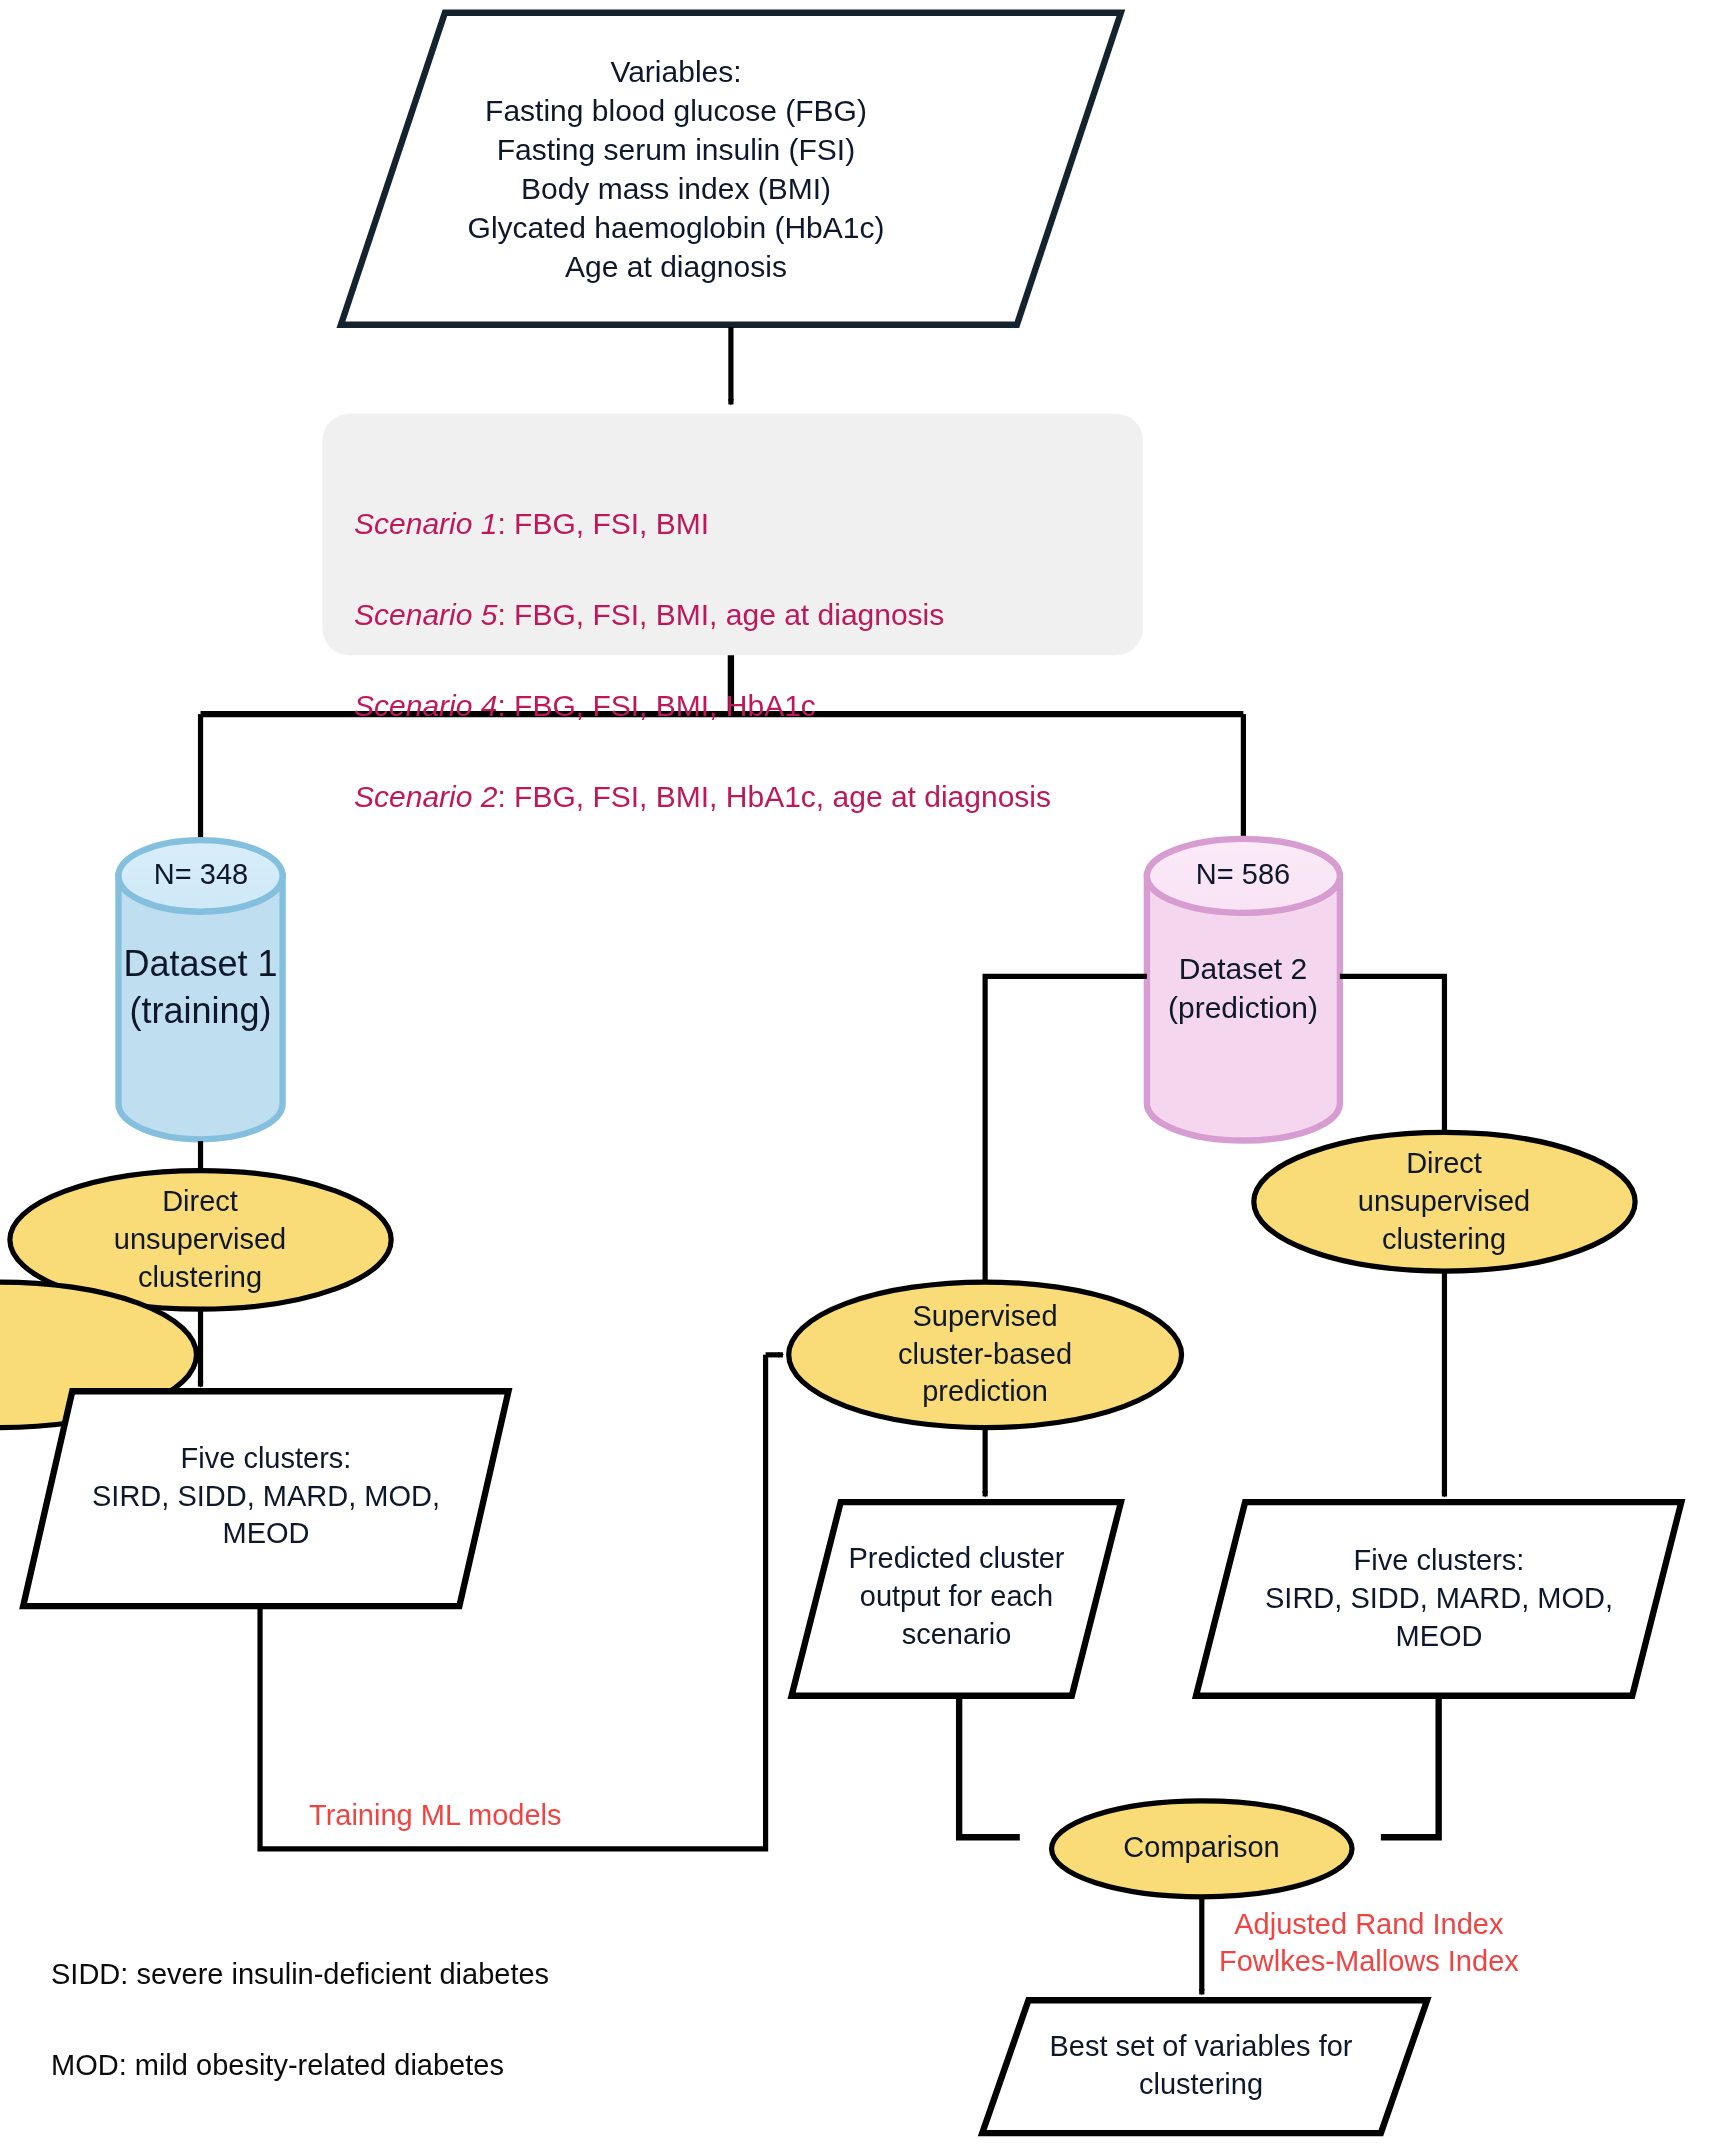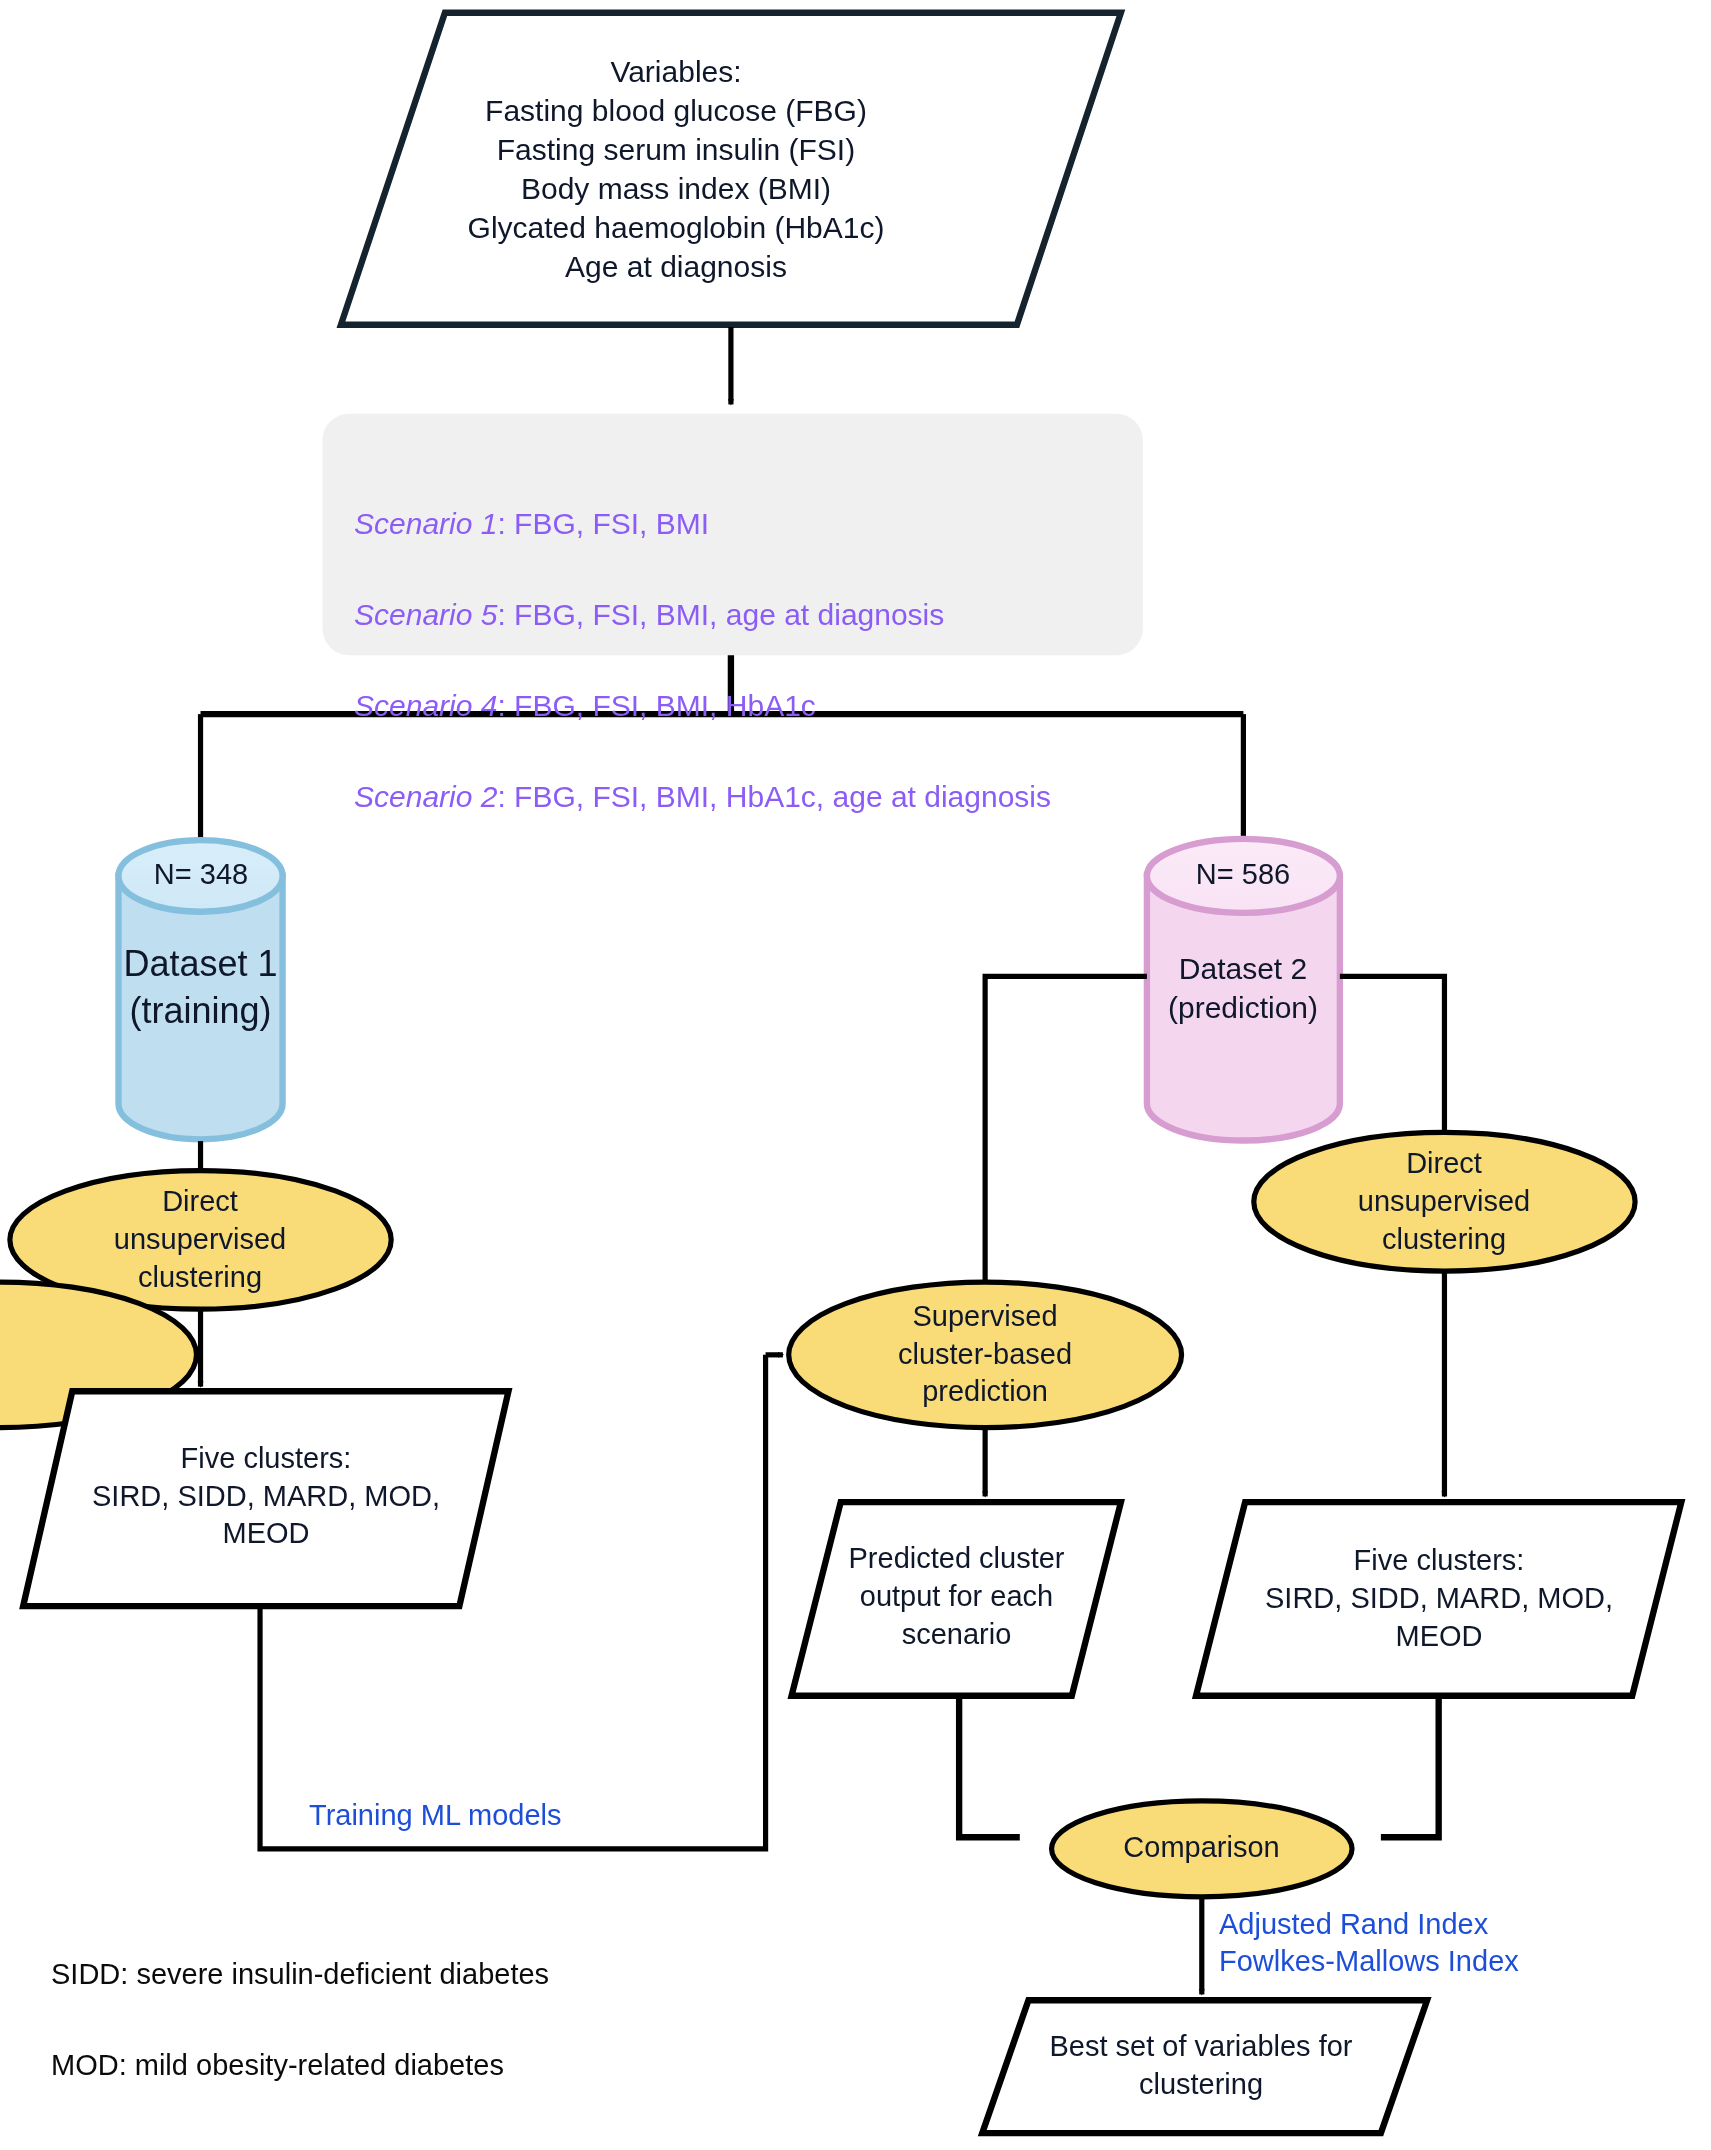--- a/index.html
+++ b/index.html
@@ -9,25 +9,25 @@
     -webkit-font-smoothing:antialiased;
   }
   #stage{position:absolute;inset:0;width:1712px;height:2151px;}
   svg.layer{position:absolute;left:0;top:0;width:1712px;height:2151px;overflow:visible;}
   .node-text{
     position:absolute;display:flex;align-items:center;justify-content:center;
     flex-direction:column;text-align:center;color:#0f172a;line-height:1.30;
     pointer-events:none;white-space:pre-line;
   }
   .edge-label{
-    position:absolute;color:#1d4ed8;line-height:1.28;text-align:left;white-space:pre-line;
+    position:absolute;color:#ef4444;line-height:1.28;text-align:center;white-space:pre-line;
   }
   .legend{position:absolute;color:#0b0b0b;line-height:1.58;text-align:left;white-space:pre-line;}
   .scenario-box-text{
-    position:absolute;text-align:left;color:#8b5cf6;line-height:1.52;white-space:pre-line;
+    position:absolute;text-align:left;color:#be185d;line-height:1.52;white-space:pre-line;
   }
   .sc-line{display:block;}
   .sc-em{font-style:italic;}
 </style>
 </head>
 <body>
 
 <div id="stage">
 
   <svg class="layer" viewBox="0 0 2963 3723">

